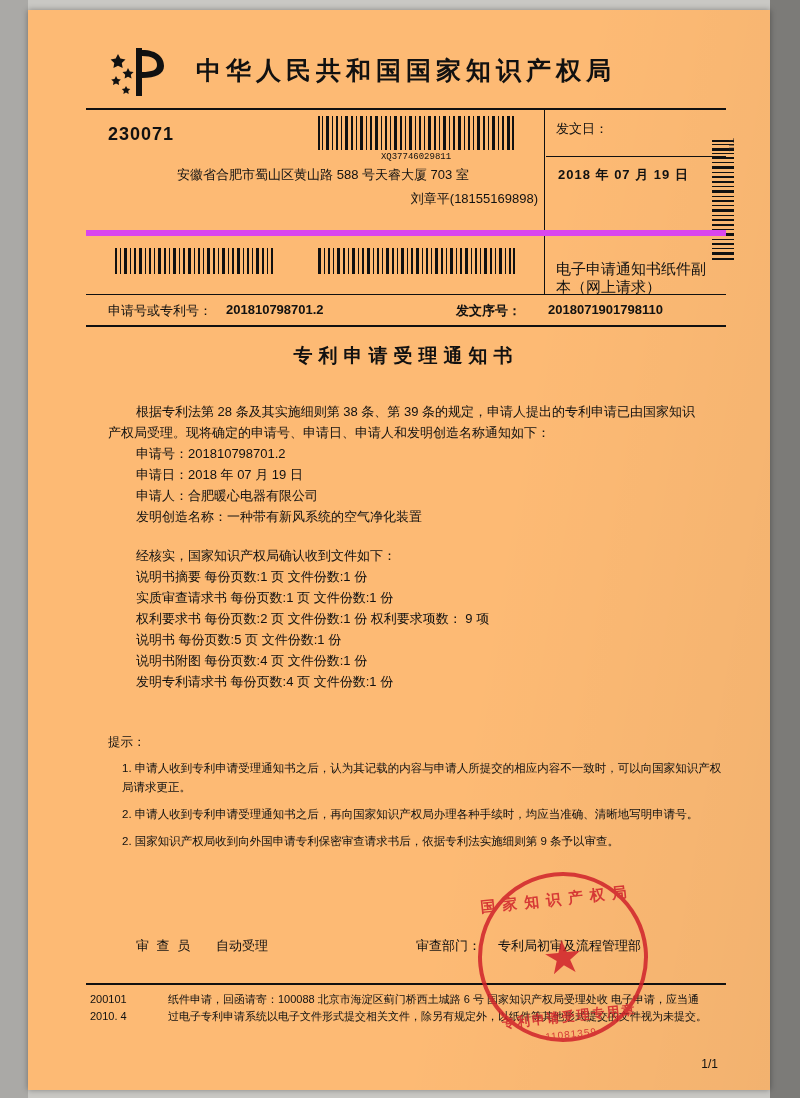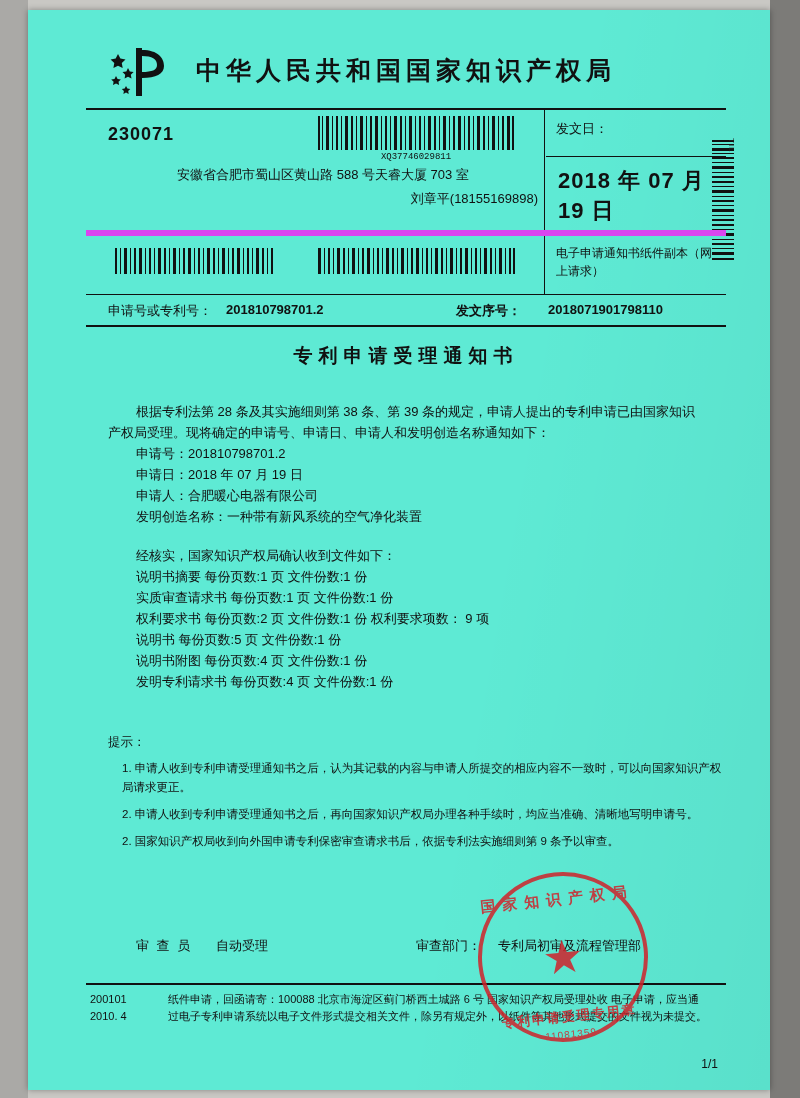--- a/index.html
+++ b/index.html
@@ -20,21 +20,21 @@
     height: 1098px;
     background: #c9c8c4;
   }
   
   .sheet {
     position: absolute;
     left: 28px;
     top: 10px;
     width: 742px;
     height: 1080px;
-    background: #5eead4;
+    background: #fdba74;
     box-shadow: 0 0 6px rgba(0,0,0,0.35);
   }
   .sheet:before {
     content: "";
     position: absolute;
     left: 0; top: 0; right: 0; bottom: 0;
     background: linear-gradient(100deg, rgba(255,255,255,0.0) 60%, rgba(0,0,0,0.045) 100%);
     pointer-events: none;
   }
   
@@ -127,21 +127,21 @@
   }
   .issue-sep {
     position: absolute;
     left: 460px; top: 46px;
     width: 180px;
     border-top: 1px solid #111;
   }
   .issue-date {
     position: absolute;
     left: 472px; top: 56px;
-    font-size: 22px;
+    font-size: 13px;
     font-weight: bold;
     letter-spacing: 1px;
   }
   .divider-v {
     position: absolute;
     left: 458px; top: 0;
     width: 1px; height: 120px;
     background: #111;
   }
 
@@ -162,23 +162,23 @@
     left: 28px; top: 12px;
     width: 160px; height: 26px;
   }
   .bc2b {
     position: absolute;
     left: 230px; top: 12px;
     width: 200px; height: 26px;
   }
   .note-electronic {
     position: absolute;
-    left: 470px; top: 8px;
+    left: 470px; top: 24px;
     width: 160px;
-    font-size: 12px;
+    font-size: 15px;
     line-height: 18px;
   }
 
   
   .row-appno {
     position: relative;
     height: 30px;
     border-bottom: 2px solid #111;
     font-size: 13px;
   }

